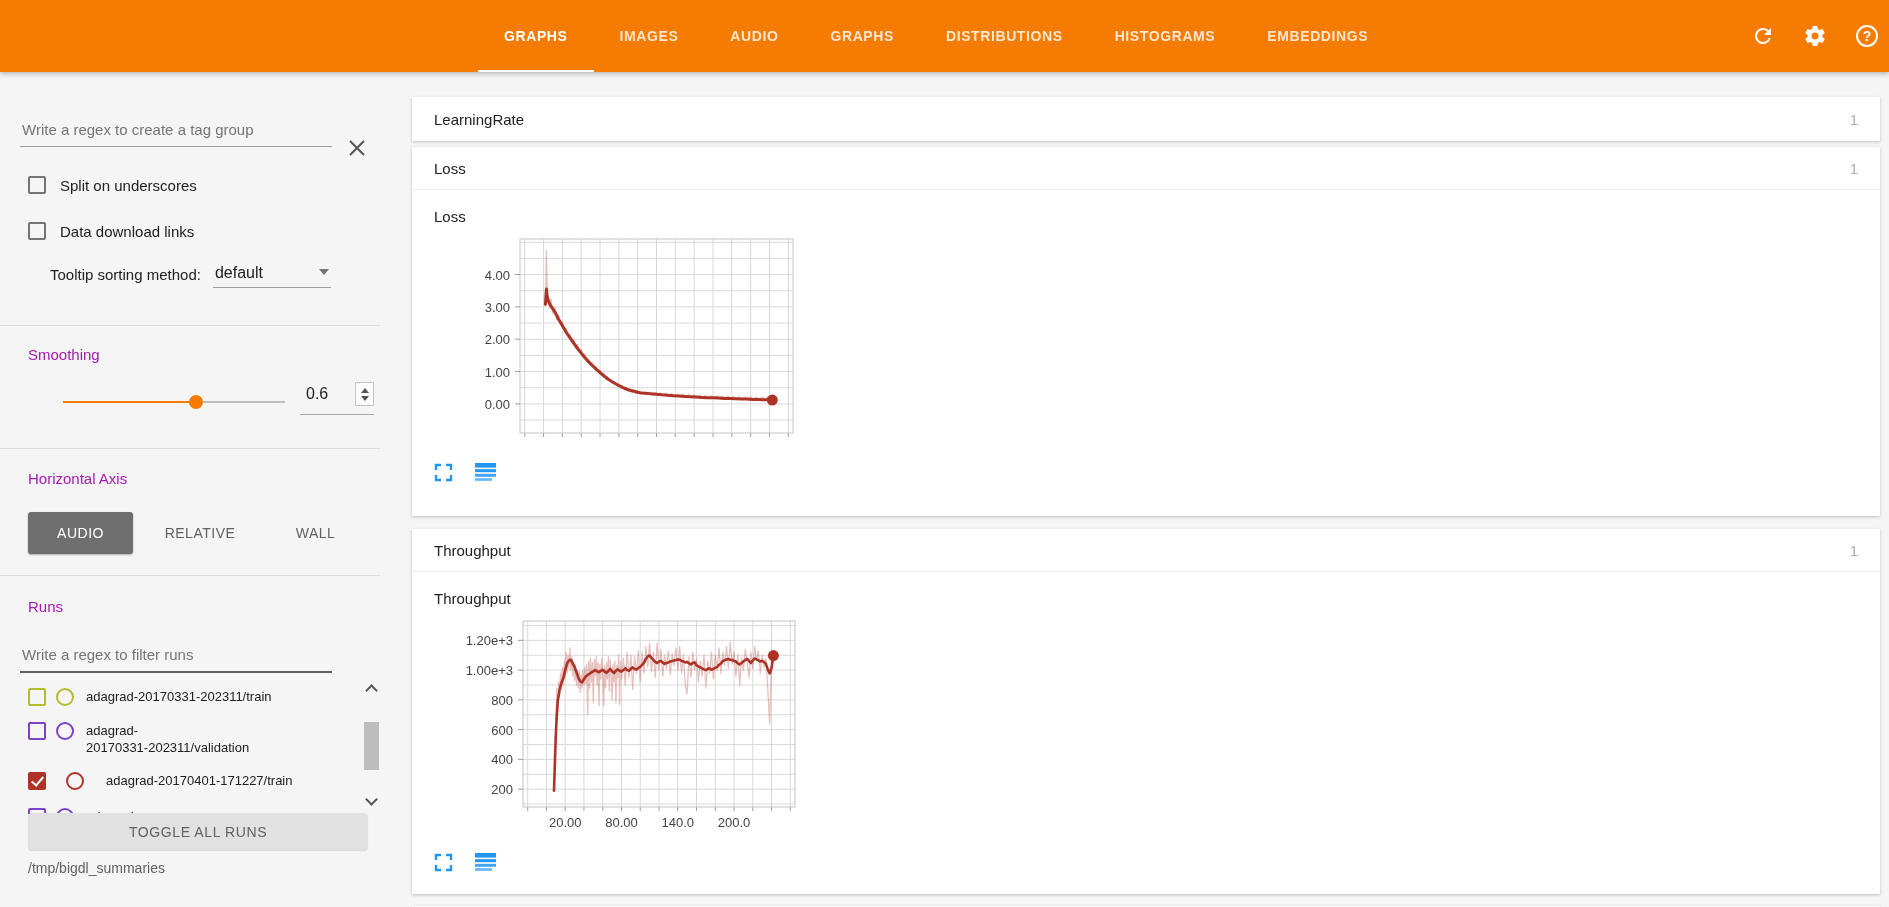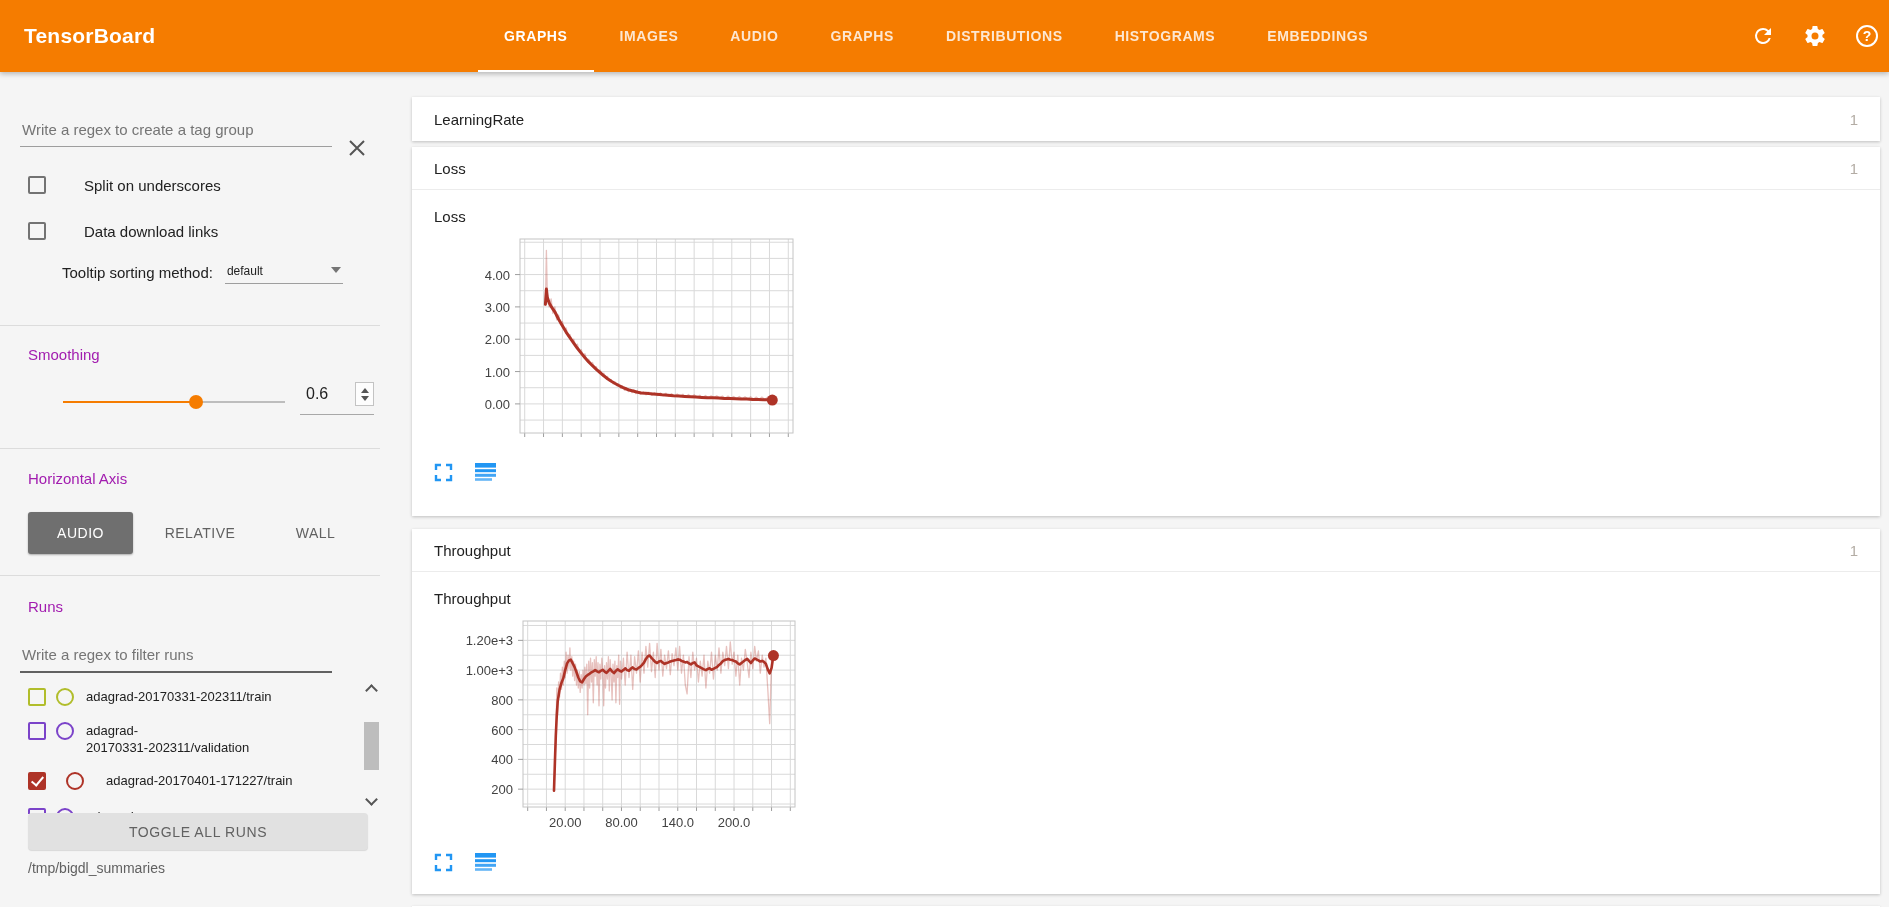--- a/index.html
+++ b/index.html
@@ -29,28 +29,28 @@
                 border-bottom:1px solid #9e9e9e; font-family:"Liberation Sans",sans-serif;
                 font-size:15px; color:#424242; padding:6px 2px 8px 2px;margin-top:12px; }
   .text-field::placeholder { color:#757575; opacity:1; }
   .runs-field { border-bottom:2px solid #616161; }
 
   .close-x { position:absolute; left:342px; top:61px; width:30px; height:30px; cursor:pointer;
              display:flex; align-items:center; justify-content:center; }
 
   .opt-row { position:absolute; left:28px; display:flex; align-items:center; gap:14px; cursor:pointer; }
   .cb { width:18px; height:18px; border:2px solid #737373; border-radius:2px; background:transparent; }
-  .opt-label { font-size:15px; color:#212121;margin-left:24px; }
-
-  .tooltip-row { position:absolute; left:62px; top:192px; display:flex; align-items:flex-start; }
+  .opt-label { font-size:15px; color:#212121; }
+
+  .tooltip-row { position:absolute; left:50px; top:192px; display:flex; align-items:flex-end; }
   .tooltip-label { font-size:15px; color:#212121; padding-bottom:5px; }
   .dropdown { margin-left:12px; width:118px; border-bottom:1px solid #9e9e9e;
               display:flex; align-items:center; justify-content:space-between;
               padding:0 2px 5px 2px; cursor:pointer; }
-  .dropdown-value { font-size:12px; color:#212121; }
+  .dropdown-value { font-size:16px; color:#212121; }
   .tri-down { width:0; height:0; border-left:5px solid transparent; border-right:5px solid transparent;
               border-top:6px solid #757575; margin-bottom:3px; }
 
   .section-label { position:absolute; left:28px; font-size:15px; color:#a21caf; }
 
   .slider { position:absolute; left:63px; top:322px; width:222px; height:16px; cursor:pointer; }
   .slider-track { position:absolute; left:0; right:0; top:7px; height:2px; background:#bdbdbd; }
   .slider-fill { position:absolute; left:0; top:7px; height:2px; background:#f57c00; }
   .slider-thumb { position:absolute; top:1px; width:14px; height:14px; border-radius:50%; background:#f57c00; }
 
@@ -108,21 +108,20 @@
   .chart-actions { display:flex; align-items:center; gap:22px; margin:4px 0 0 22px; }
   .chart-action { cursor:pointer; display:flex; }
   .sliver { margin-top:12px; height:5px; background:#fff; box-shadow:0 1px 3px rgba(0,0,0,.22); }
 
   svg text { font-family:"Liberation Sans",sans-serif; }
 </style>
 </head>
 <body>
 
 <div class="header">
-  <div class="brand">TensorBoard</div>
   <div class="tabs">
     <div class="tab active">GRAPHS</div>
     <div class="tab">IMAGES</div>
     <div class="tab">AUDIO</div>
     <div class="tab">GRAPHS</div>
     <div class="tab">DISTRIBUTIONS</div>
     <div class="tab">HISTOGRAMS</div>
     <div class="tab">EMBEDDINGS</div>
   </div>
   <div class="hicons">

